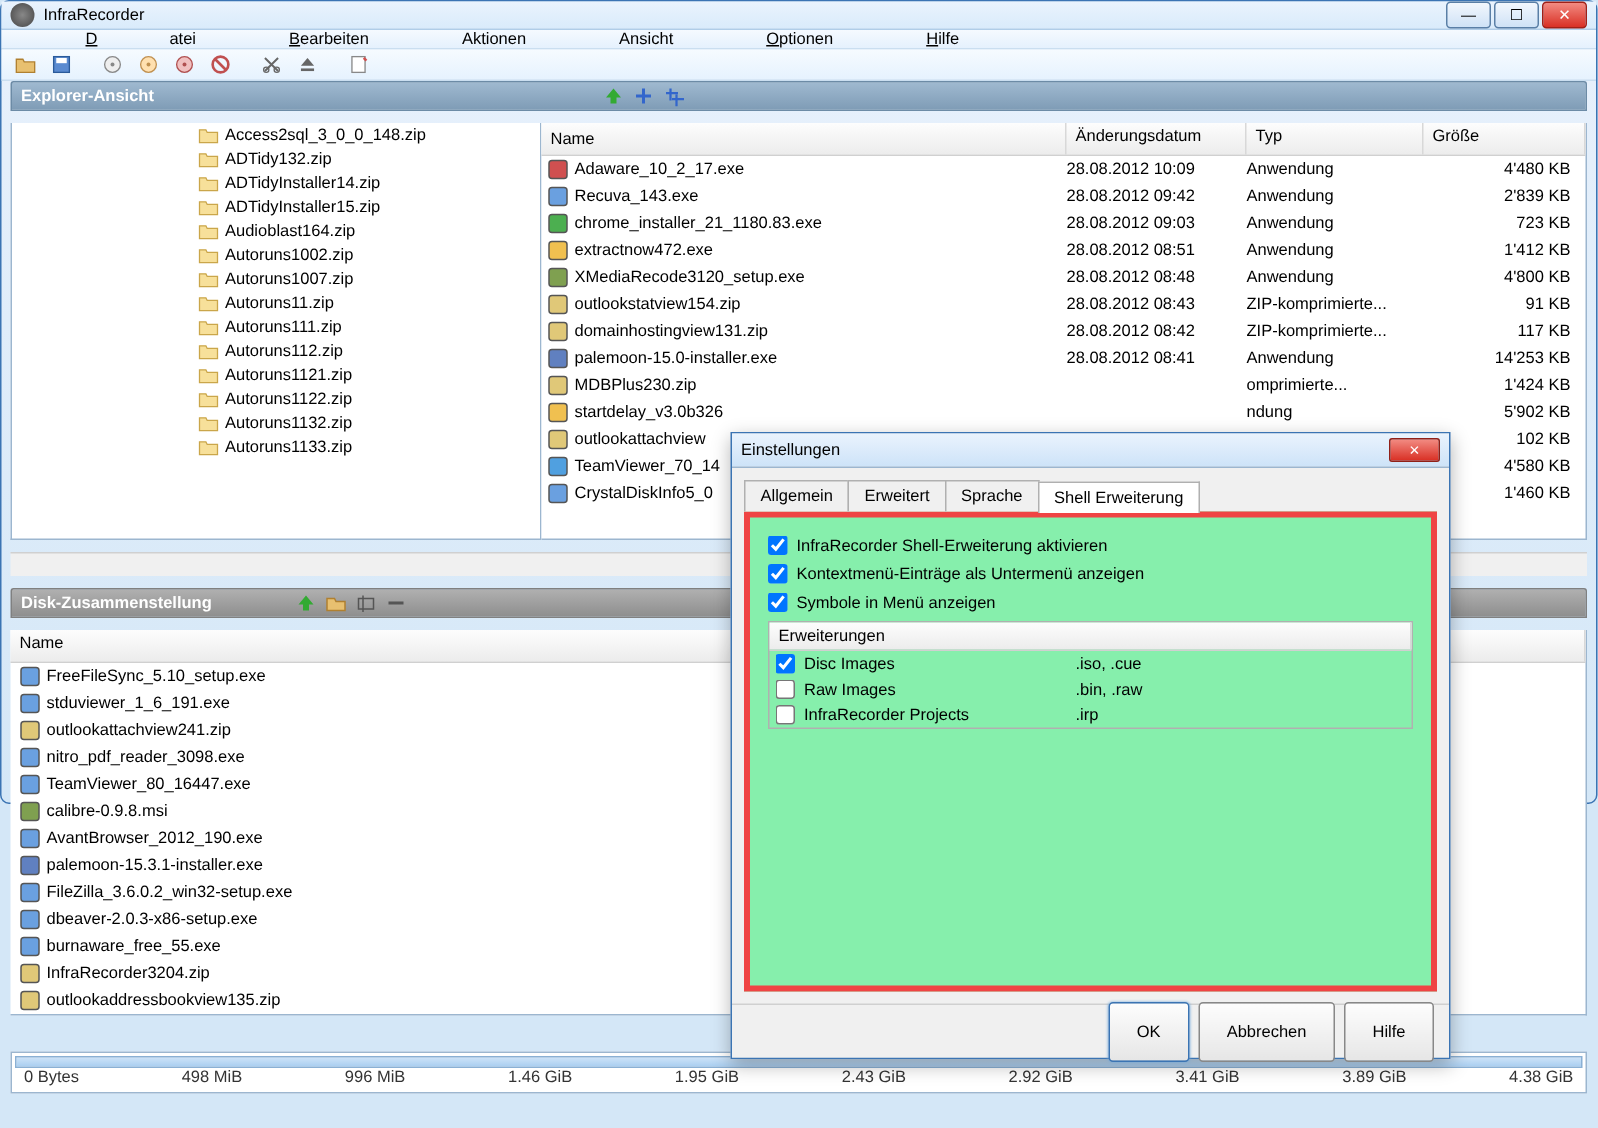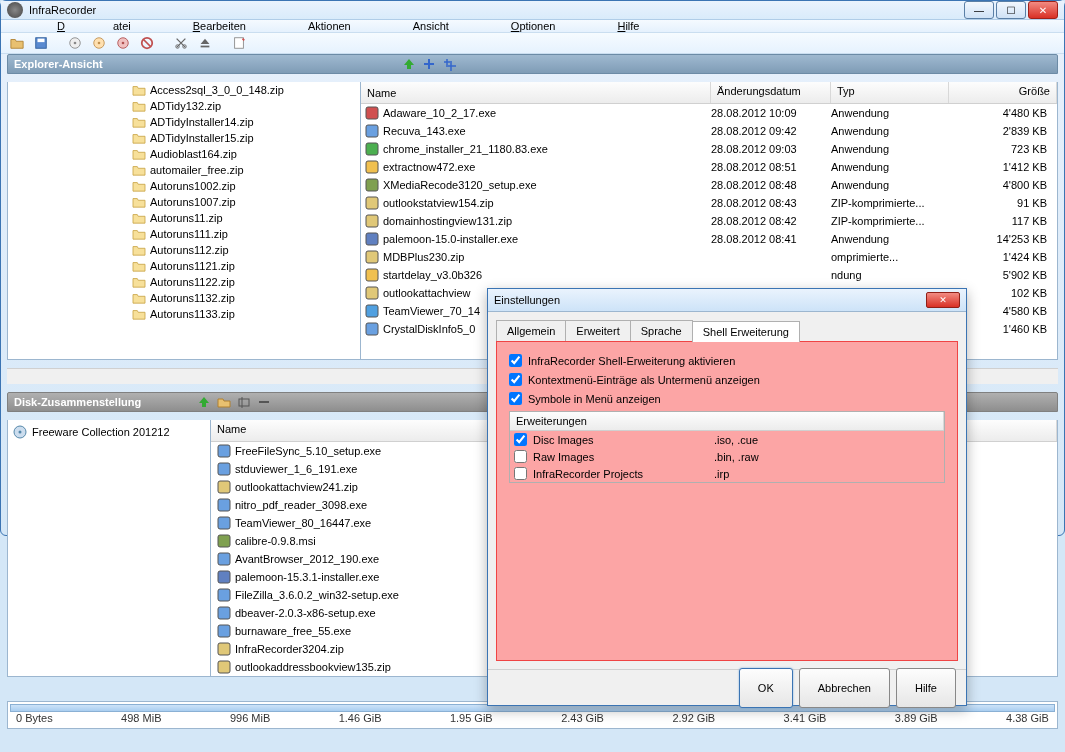--- a/index.html
+++ b/index.html
@@ -65,21 +65,21 @@
 .ruler-ticks{display:flex;justify-content:space-between;padding:0 8px;font-size:10px;color:#333}
 
 
 .dialog { position:absolute; left:487px; top:288px; width:480px; height:418px; background:#f0f0f0; border:1px solid #3b74b3; box-shadow:0 4px 12px rgba(0,0,0,0.3); display:flex; flex-direction:column; }
 .dlg-title { height:26px; background:linear-gradient(#eaf3fd,#cde3f8); display:flex; align-items:center; padding:0 6px; border-bottom:1px solid #9cb6cf; }
 .dlg-title .close{margin-left:auto;width:34px;height:16px;background:linear-gradient(#f28b82,#d93025);border:1px solid #902018;border-radius:2px;color:#fff;display:flex;align-items:center;justify-content:center;cursor:pointer;font-size:9px}
 .dlg-body { flex:1; padding:8px; }
 .tabs { display:flex; }
 .tab { padding:4px 10px; background:#f0f0f0; border:1px solid #b0b0b0; border-bottom:none; margin-right:-1px; cursor:pointer; }
 .tab.active { background:#fff; position:relative; top:1px; }
-.tab-page { background:#fca5a5; border:1px solid #ef4444; padding:12px; height:320px; }
+.tab-page { background:#86efac; border:4px solid #ef4444; padding:12px; height:320px; }
 .chk-row { display:flex; align-items:center; gap:6px; margin-bottom:6px; }
 .chk-row input{width:13px;height:13px}
 .section-label{margin-top:10px;margin-bottom:4px}
 .ext-table { border:1px solid #b0b0b0; width:100%; }
 .ext-head { display:flex; background:linear-gradient(#fdfdfd,#ececec); border-bottom:1px solid #d0d0d0; }
 .ext-head div{padding:3px 6px;border-right:1px solid #d8d8d8}
 .ext-head .c1{flex:0 0 200px}.ext-head .c2{flex:1}
 .ext-row{display:flex;align-items:center;padding:2px 4px}
 .ext-row .c1{flex:0 0 200px;display:flex;align-items:center;gap:6px}
 .ext-row .c2{flex:1}
@@ -232,27 +232,20 @@
             <svg class="folder" viewBox="0 0 16 14">
               <path fill="#f7e09a" stroke="#caa64a" d="M1 3h5l1 2h8v8H1z"></path>
             </svg>
             <span>Audioblast164.zip</span>
           </div>
           <div class="tree-row">
             <span class="indent" style="width:120px"></span>
             <svg class="folder" viewBox="0 0 16 14">
               <path fill="#f7e09a" stroke="#caa64a" d="M1 3h5l1 2h8v8H1z"></path>
             </svg>
-            <span>automailer_free.zip</span>
-          </div>
-          <div class="tree-row">
-            <span class="indent" style="width:120px"></span>
-            <svg class="folder" viewBox="0 0 16 14">
-              <path fill="#f7e09a" stroke="#caa64a" d="M1 3h5l1 2h8v8H1z"></path>
-            </svg>
             <span>Autoruns1002.zip</span>
           </div>
           <div class="tree-row">
             <span class="indent" style="width:120px"></span>
             <svg class="folder" viewBox="0 0 16 14">
               <path fill="#f7e09a" stroke="#caa64a" d="M1 3h5l1 2h8v8H1z"></path>
             </svg>
             <span>Autoruns1007.zip</span>
           </div>
           <div class="tree-row">
@@ -303,21 +296,21 @@
               <path fill="#f7e09a" stroke="#caa64a" d="M1 3h5l1 2h8v8H1z"></path>
             </svg>
             <span>Autoruns1133.zip</span>
           </div>
         </div>
       <div class="right">
         <div class="file-head">
           <div class="col col-name">Name</div>
           <div class="col col-date">Änderungsdatum</div>
           <div class="col col-type">Typ</div>
-          <div class="col col-size" style="text-align:right">Größe</div>
+          <div class="col col-size" style="text-align:left">Größe</div>
         </div>
         <div class="file-body" id="filebody">
             <div class="row">
               <div class="col-name">
                 <svg class="file-ico" viewBox="0 0 14 14">
                   <rect x="1" y="1" width="12" height="12" rx="2" fill="#d05050" stroke="#555"></rect>
                 </svg>
                 <span>Adaware_10_2_17.exe</span>
               </div>
               <div class="col-date">28.08.2012 10:09</div>
@@ -482,29 +475,20 @@
           </div>
         <div class="mini-ico">
             <svg width="14" height="14">
               <rect x="2" y="6" width="10" height="2" fill="#555"></rect>
             </svg>
           </div>
       </div>
     </div>
 
     <div class="split-bottom">
-      <div class="left">
-        <div class="disk-root">
-          <svg viewBox="0 0 16 16">
-              <circle cx="8" cy="8" r="6" fill="#cde" stroke="#58a"></circle>
-              <circle cx="8" cy="8" r="1.5" fill="#58a"></circle>
-            </svg>
-          <span>Freeware Collection 201212</span>
-        </div>
-      </div>
       <div class="right">
         <div class="bottom-head">
           <div class="col" style="flex:1">Name</div>
         </div>
         <div class="bottom-body" id="diskbody">
             <div class="row">
               <svg class="file-ico" viewBox="0 0 14 14">
                 <rect x="1" y="1" width="12" height="12" rx="2" fill="#6aa0e0" stroke="#555"></rect>
               </svg>
               <span>FreeFileSync_5.10_setup.exe</span>

